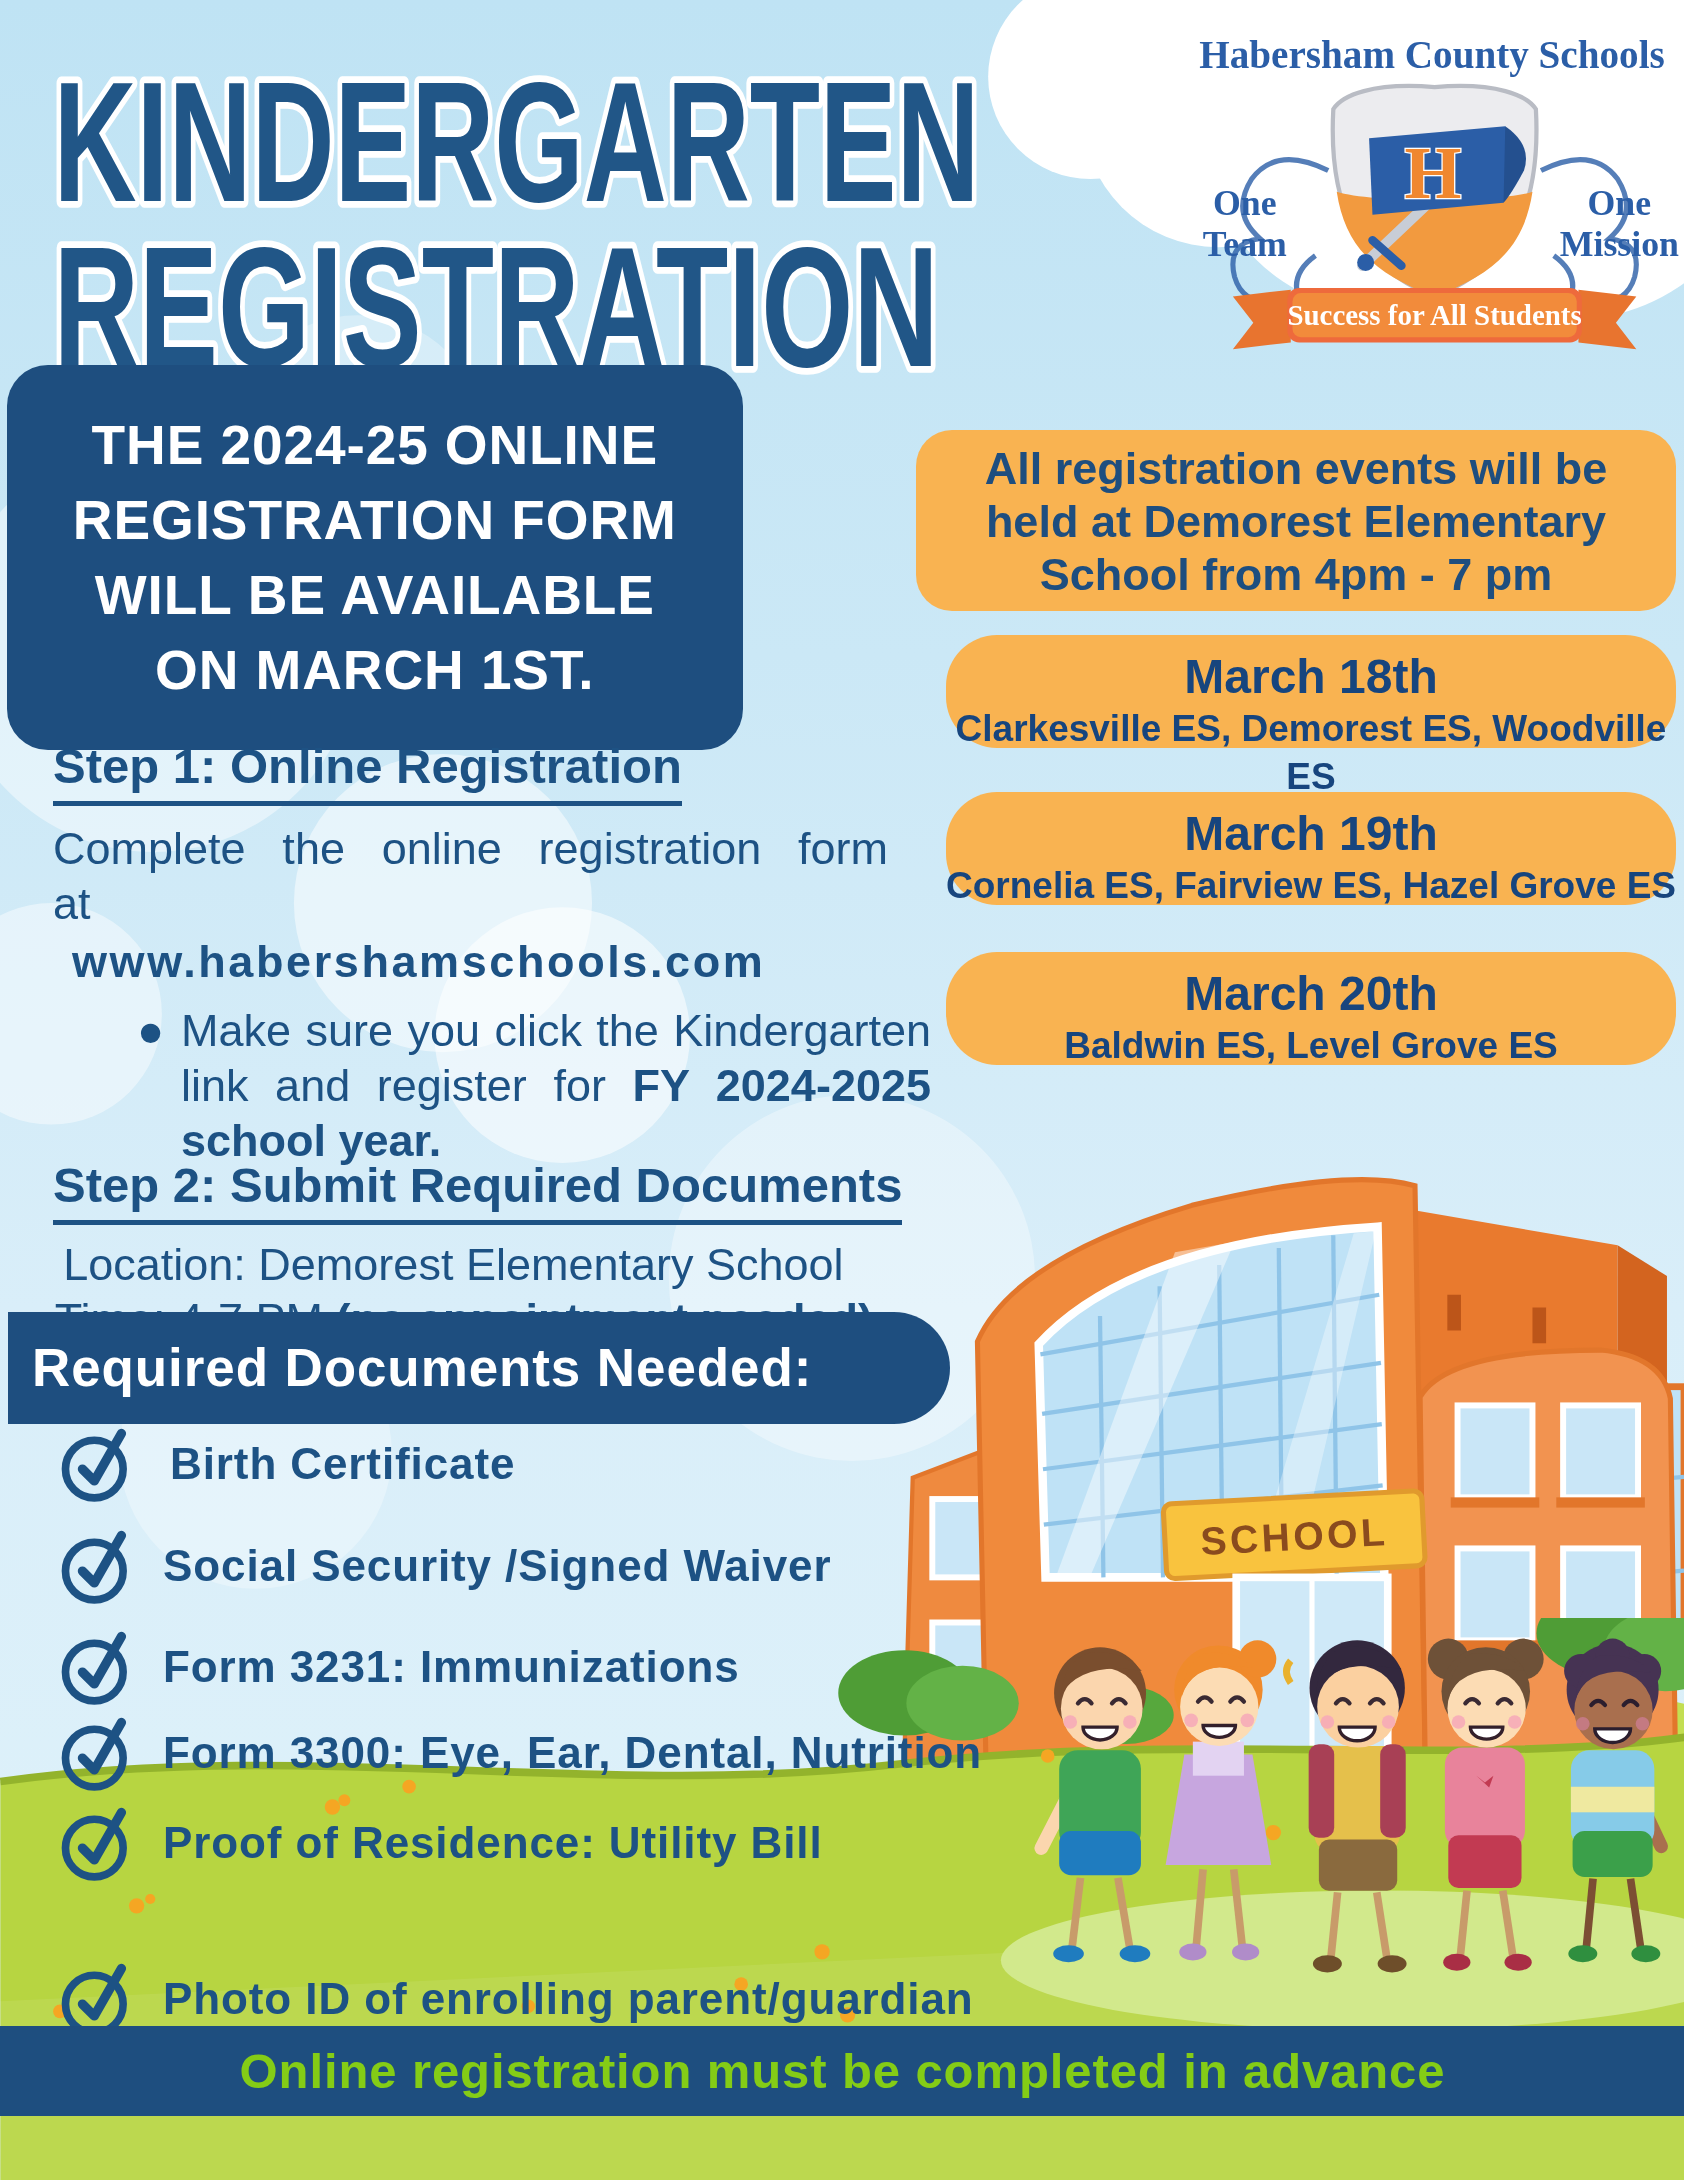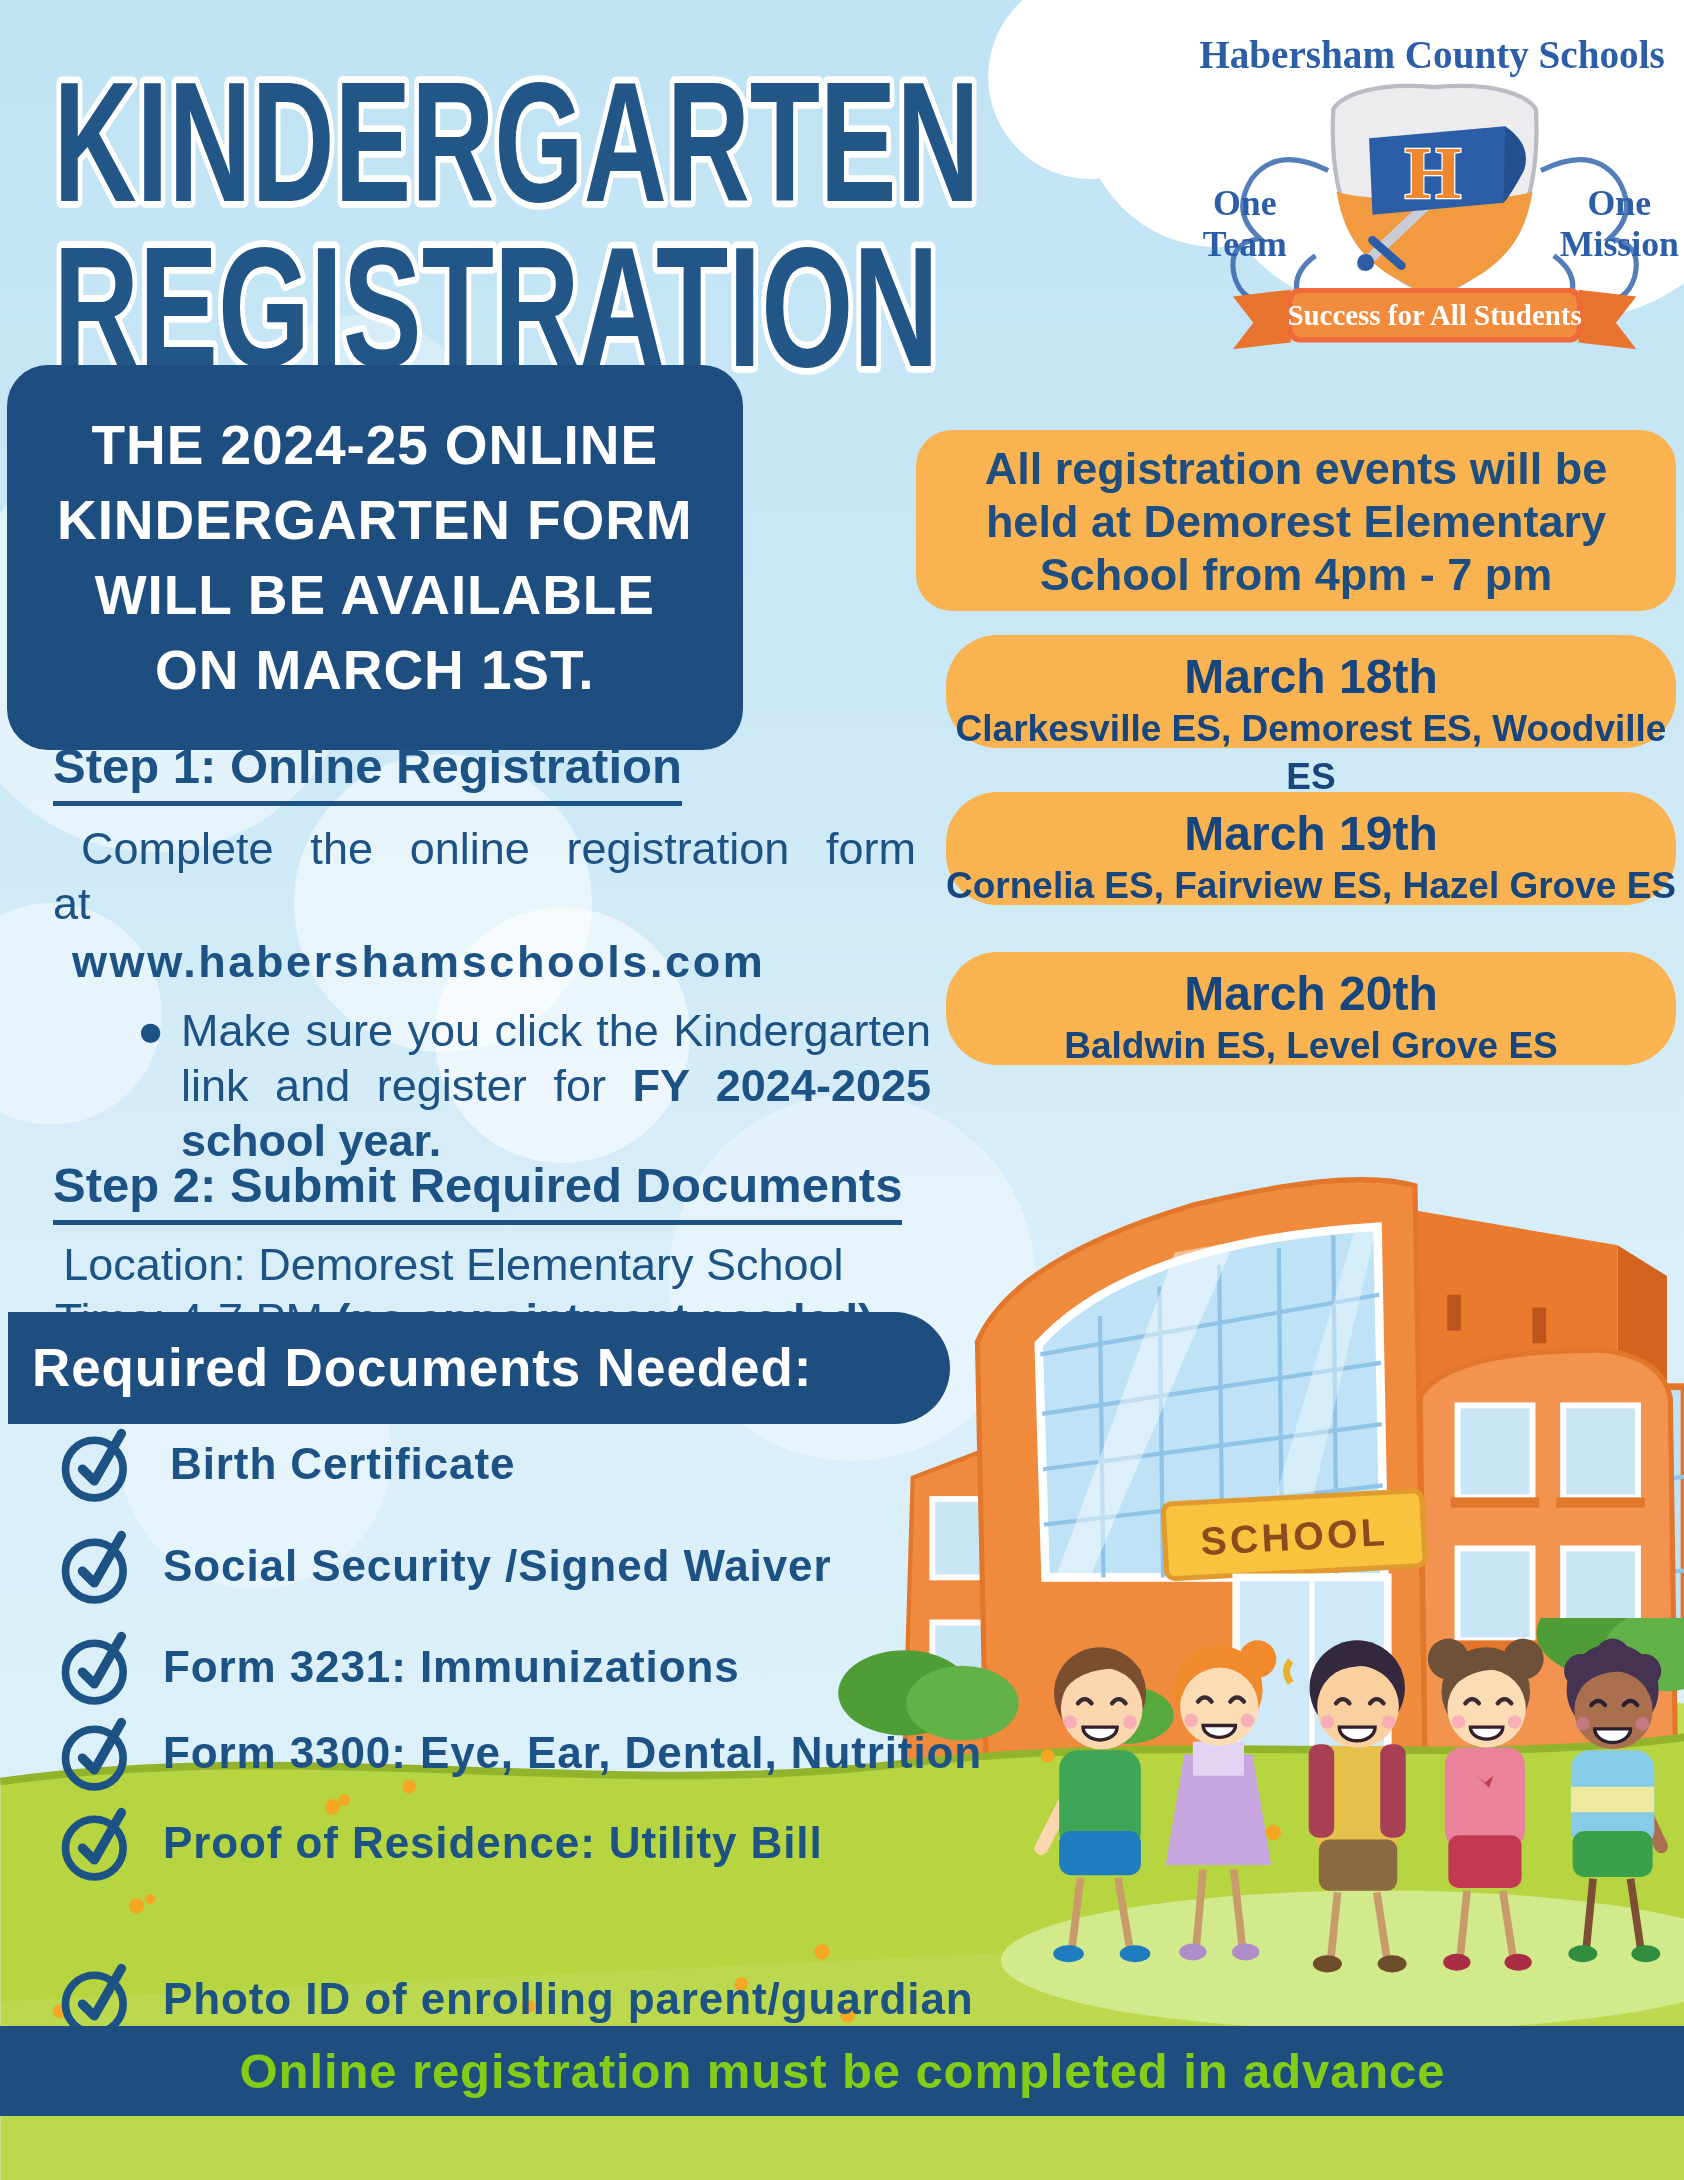--- a/index.html
+++ b/index.html
@@ -314,21 +314,21 @@
       <polygon points="1448,348 1516,340 1516,402 1448,410 1472,379" fill="#E8742F"></polygon>
       <polygon points="1922,348 1854,340 1854,402 1922,410 1898,379" fill="#E8742F"></polygon>
       <rect x="1512" y="338" width="346" height="64" rx="14" fill="#EE6A3C"></rect>
       <rect x="1518" y="344" width="334" height="52" rx="10" fill="#F28B3B"></rect>
       <text class="logo-banner-text" x="1685" y="382" text-anchor="middle" font-size="34">Success for All Students</text>
     </g>
   </svg>
 
   <div id="announcement" class="abs">
     <div class="line">THE 2024-25 ONLINE</div>
-    <div class="line">KINDERGARTEN FORM</div>
+    <div class="line">REGISTRATION FORM</div>
     <div class="line">WILL BE AVAILABLE</div>
     <div class="line">ON MARCH 1ST.</div>
   </div>
 
   <div id="events-note" class="abs">
     <div class="line">All registration events will be</div>
     <div class="line">held at Demorest Elementary</div>
     <div class="line">School from 4pm - 7 pm</div>
   </div>
 
@@ -340,21 +340,21 @@
     <div class="date">March 19th</div>
     <div class="schools">Cornelia ES, Fairview ES, Hazel Grove ES</div>
   </div>
   <div class="abs date-box" style="top:952px;">
     <div class="date">March 20th</div>
     <div class="schools">Baldwin ES, Level Grove ES</div>
   </div>
 
   <div class="abs" style="left:53px;top:738px;">
     <div class="step-heading">Step 1: Online Registration</div>
-    <div id="step1-body1" class="body-text" style="width:835px;margin-top:15.3px;margin-left:28px;">Complete the online registration form</div>
+    <div id="step1-body1" class="body-text" style="width:835px;margin-top:15.3px;">Complete the online registration form</div>
     <div class="body-text">at</div>
     <div class="body-text bold" style="margin-top:3.4px;margin-left:19px;letter-spacing:2.6px;">www.habershamschools.com</div>
     <div style="position:relative;margin-left:128px;margin-top:13.6px;width:750px;">
       <span class="bullet-dot">●</span>
       <div id="step1-bullet" class="body-text">
         <span>Make sure you click the Kindergarten link and register for </span><span class="bold">FY 2024-2025 school year.</span>
       </div>
     </div>
   </div>
 

